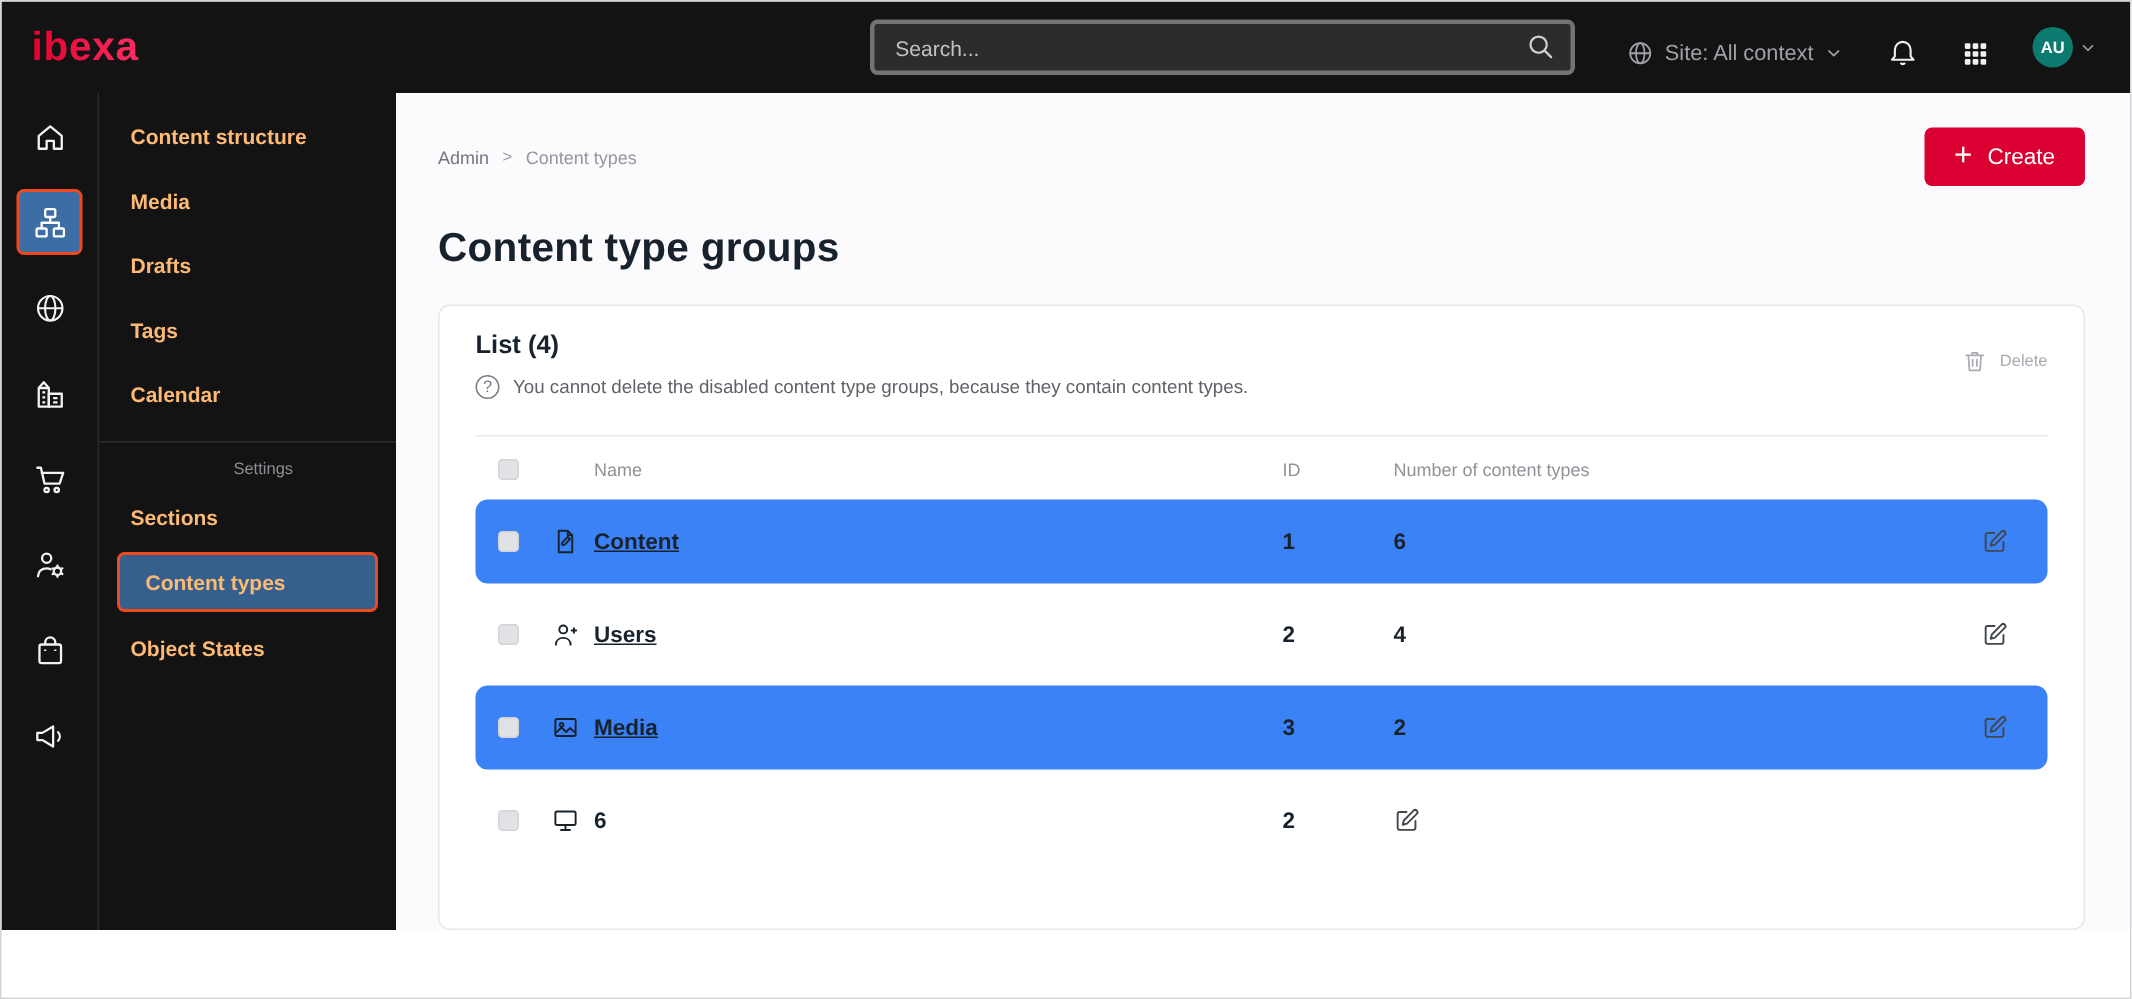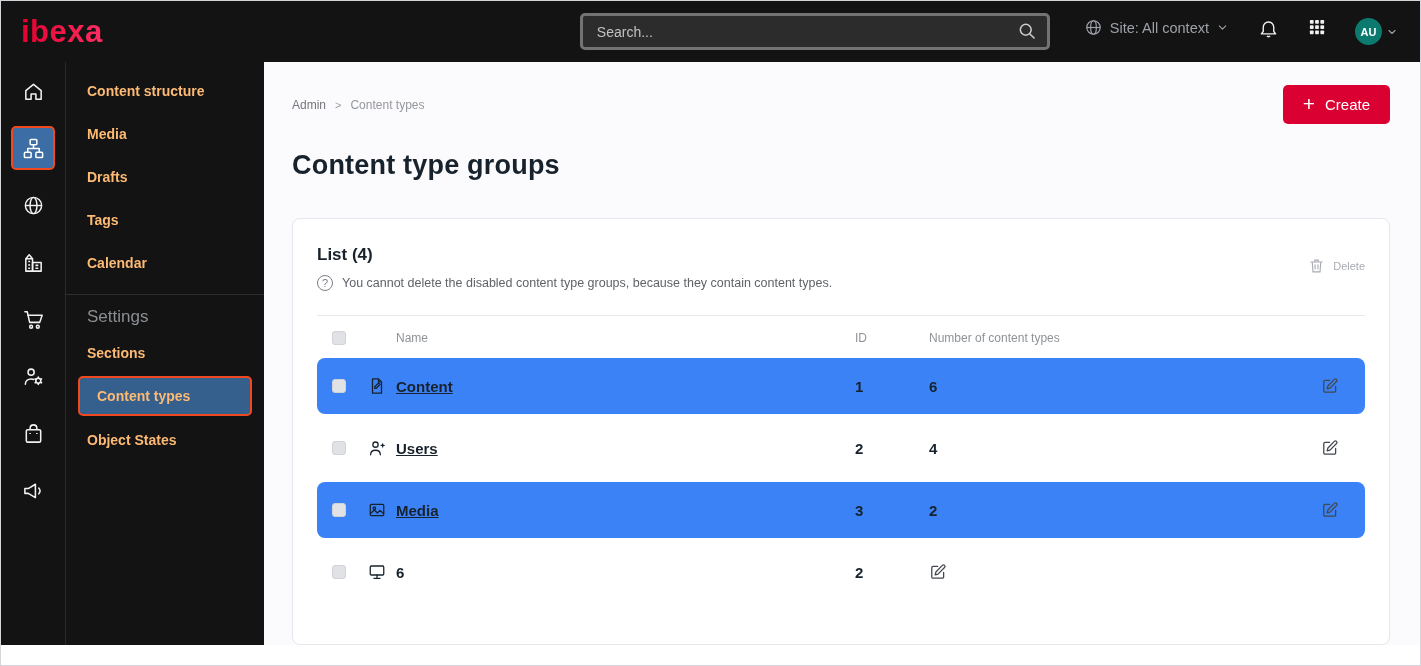--- a/index.html
+++ b/index.html
@@ -10,37 +10,37 @@
     border: 1px solid #d6d6da;
     overflow: hidden;
   }
   
   .topbar {
     height: 61px; background: #131313;
     display: flex; align-items: center;
     padding: 0 22px 0 20px;
   }
   .logo {
-    font-size: 31px; font-weight: 800; letter-spacing: 0.5px;
+    font-size: 27px; font-weight: 800; letter-spacing: 0.5px;
     background: linear-gradient(90deg, #e3002f, #ff2e63);
     -webkit-background-clip: text; background-clip: text;
     -webkit-text-fill-color: transparent; color: #e3002f;
     cursor: pointer; line-height: 1;
   }
   .search-wrap { position: relative; width: 470px; margin-left: auto; }
   .search-input {
     width: 100%; height: 37px;
     background: #2c2c2c; border: 3px solid #737373; border-radius: 5px;
     color: #d6d6d6; font-size: 14px; padding: 0 42px 0 14px;
     font-family: "Liberation Sans", sans-serif;
     outline: none;
   }
   .search-input::placeholder { color: #c2c2c2; }
   .search-icon { position: absolute; right: 13px; top: 8px; cursor: pointer; }
-  .topbar-right { display: flex; align-items: flex-start; margin-left: 34px; gap: 29px; }
+  .topbar-right { display: flex; align-items: flex-end; margin-left: 34px; gap: 29px; }
   .site-context { display: flex; align-items: center; gap: 7px; color: #9ea2a8; font-size: 14.5px; cursor: pointer; white-space: nowrap; }
   .icon-plain { display: flex; align-items: center; cursor: pointer; }
   .avatar-wrap { display: flex; align-items: center; gap: 4px; cursor: pointer; }
   .avatar {
     width: 27px; height: 27px; border-radius: 50%;
     background: #0d7a70; color: #fff; font-size: 11px; font-weight: 700;
     display: flex; align-items: center; justify-content: center;
   }
   
   .body-row { display: flex; height: calc(100% - 61px); }
@@ -59,39 +59,39 @@
   .menubar { width: 198px; background: #131313; padding-top: 7px; flex: none; }
   .menu-item {
     height: 43px; display: flex; align-items: center; padding-left: 21px;
     color: #fdba74; font-size: 14px; font-weight: 600; cursor: pointer;
   }
   .menu-item.active {
     height: 40px; margin: 2px 12px; padding-left: 17px;
     background: #35608e; border: 2px solid #f0481f; border-radius: 5px;
   }
   .menu-divider { border-top: 1px solid #2e2e2e; margin-top: 10px; }
-  .menu-section-label { font-size: 17px; color: #8b8e93; padding: 12px 0 4px 21px; }
+  .menu-section-label { font-size: 11px; color: #8b8e93; padding: 12px 0 4px 21px; text-align: center; }
   
   .main { flex: 1; background: #fbfbfd; padding: 0 30px 0 28px; overflow: hidden; }
   .main-header { display: flex; align-items: center; justify-content: space-between; padding-top: 23px; }
   .breadcrumb { display: flex; align-items: center; gap: 9px; font-size: 12px; }
   .breadcrumb .bc-root { color: #74777c; cursor: pointer; }
   .breadcrumb .bc-sep { color: #9a9da2; font-size: 11px; }
   .breadcrumb .bc-current { color: #94979c; }
   .create-btn {
     height: 39px; padding: 0 20px; background: #db0032; border: none; border-radius: 5px;
     color: #fff; font-size: 15px; display: flex; align-items: center; gap: 10px; cursor: pointer;
     font-family: "Liberation Sans", sans-serif;
   }
   .create-plus { font-size: 21px; font-weight: 300; line-height: 1; margin-top: -2px; }
   .page-title { margin-top: 26px; font-size: 27px; font-weight: 700; color: #17222c; letter-spacing: 0.2px; }
   
   .card {
-    margin-top: 37px; background: #fff; border: 1px solid #e7e7eb; border-radius: 8px;
-    padding: 26px 24px 38px;
+    margin-top: 22px; background: #fff; border: 1px solid #e7e7eb; border-radius: 8px;
+    padding: 16px 24px 38px;
   }
   .card-header { display: flex; justify-content: space-between; align-items: flex-start; }
   .list-title { font-size: 17px; font-weight: 700; color: #17222c; }
   .info-line { display: flex; align-items: center; gap: 9px; margin-top: 10px; color: #5f6368; font-size: 12.5px; }
   .info-icon {
     width: 16px; height: 16px; border: 1px solid #7a7e84; border-radius: 50%;
     color: #7a7e84; font-size: 11px; display: flex; align-items: center; justify-content: center; flex: none;
   }
   .delete-btn {
     display: flex; align-items: center; gap: 8px; margin-top: 12px;

